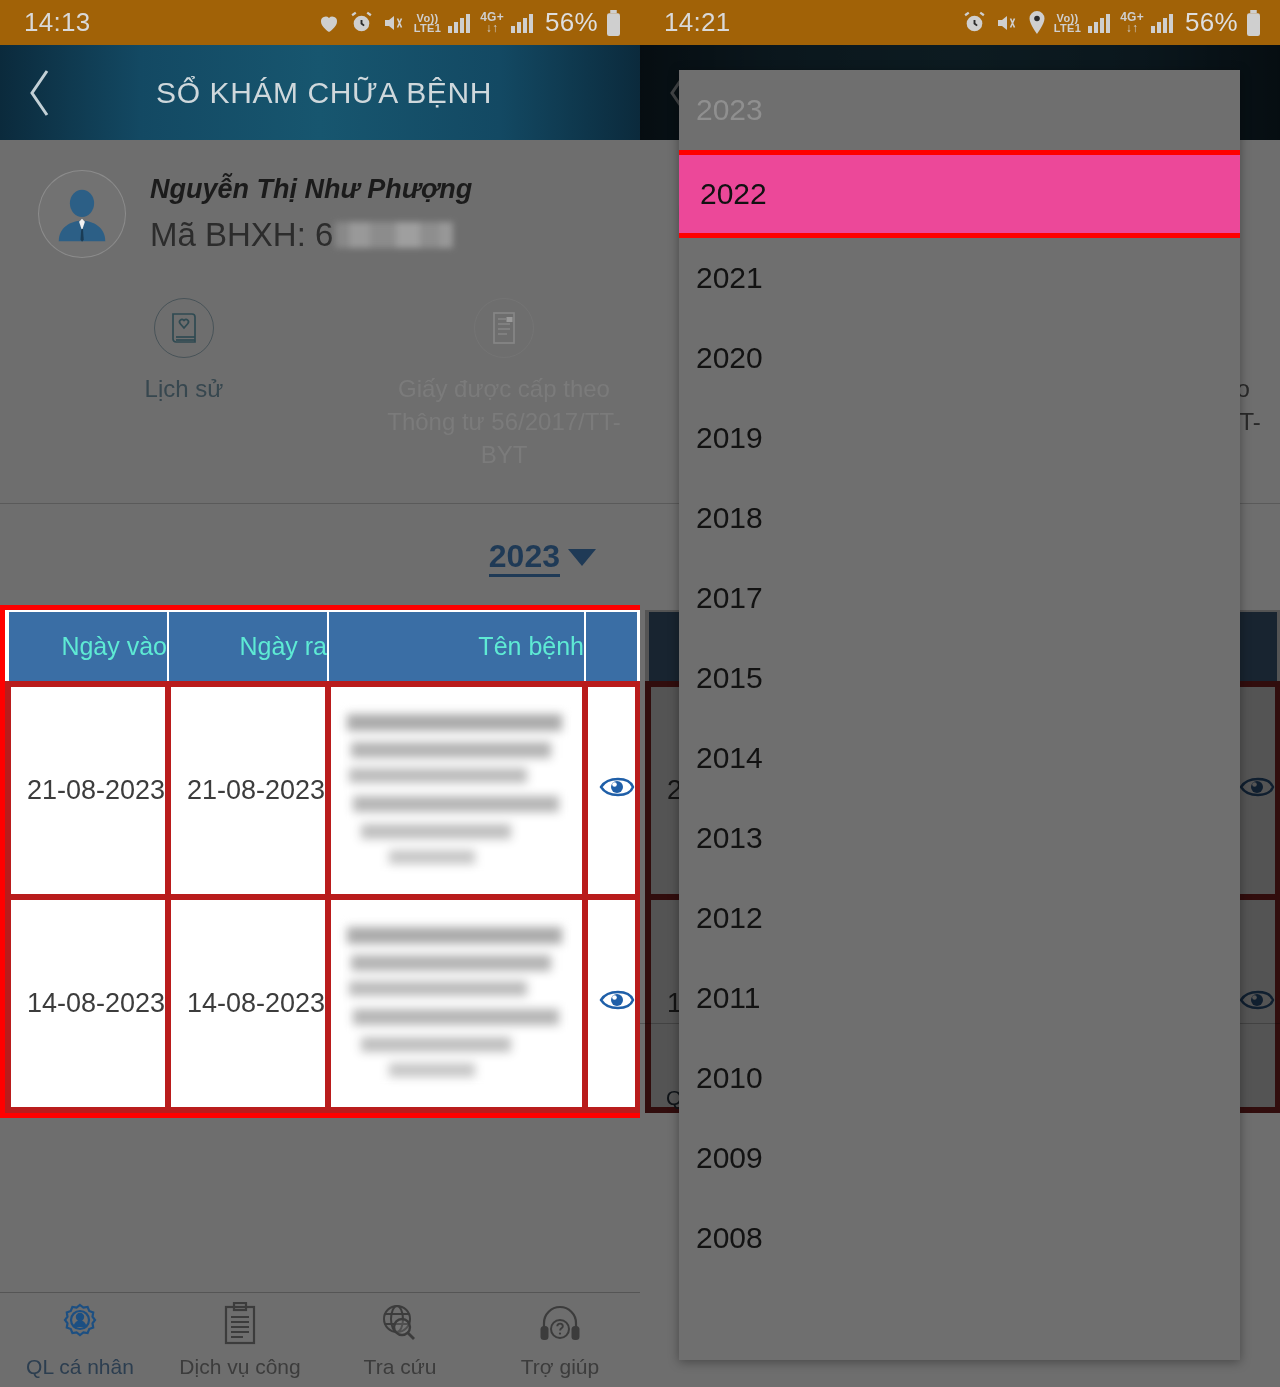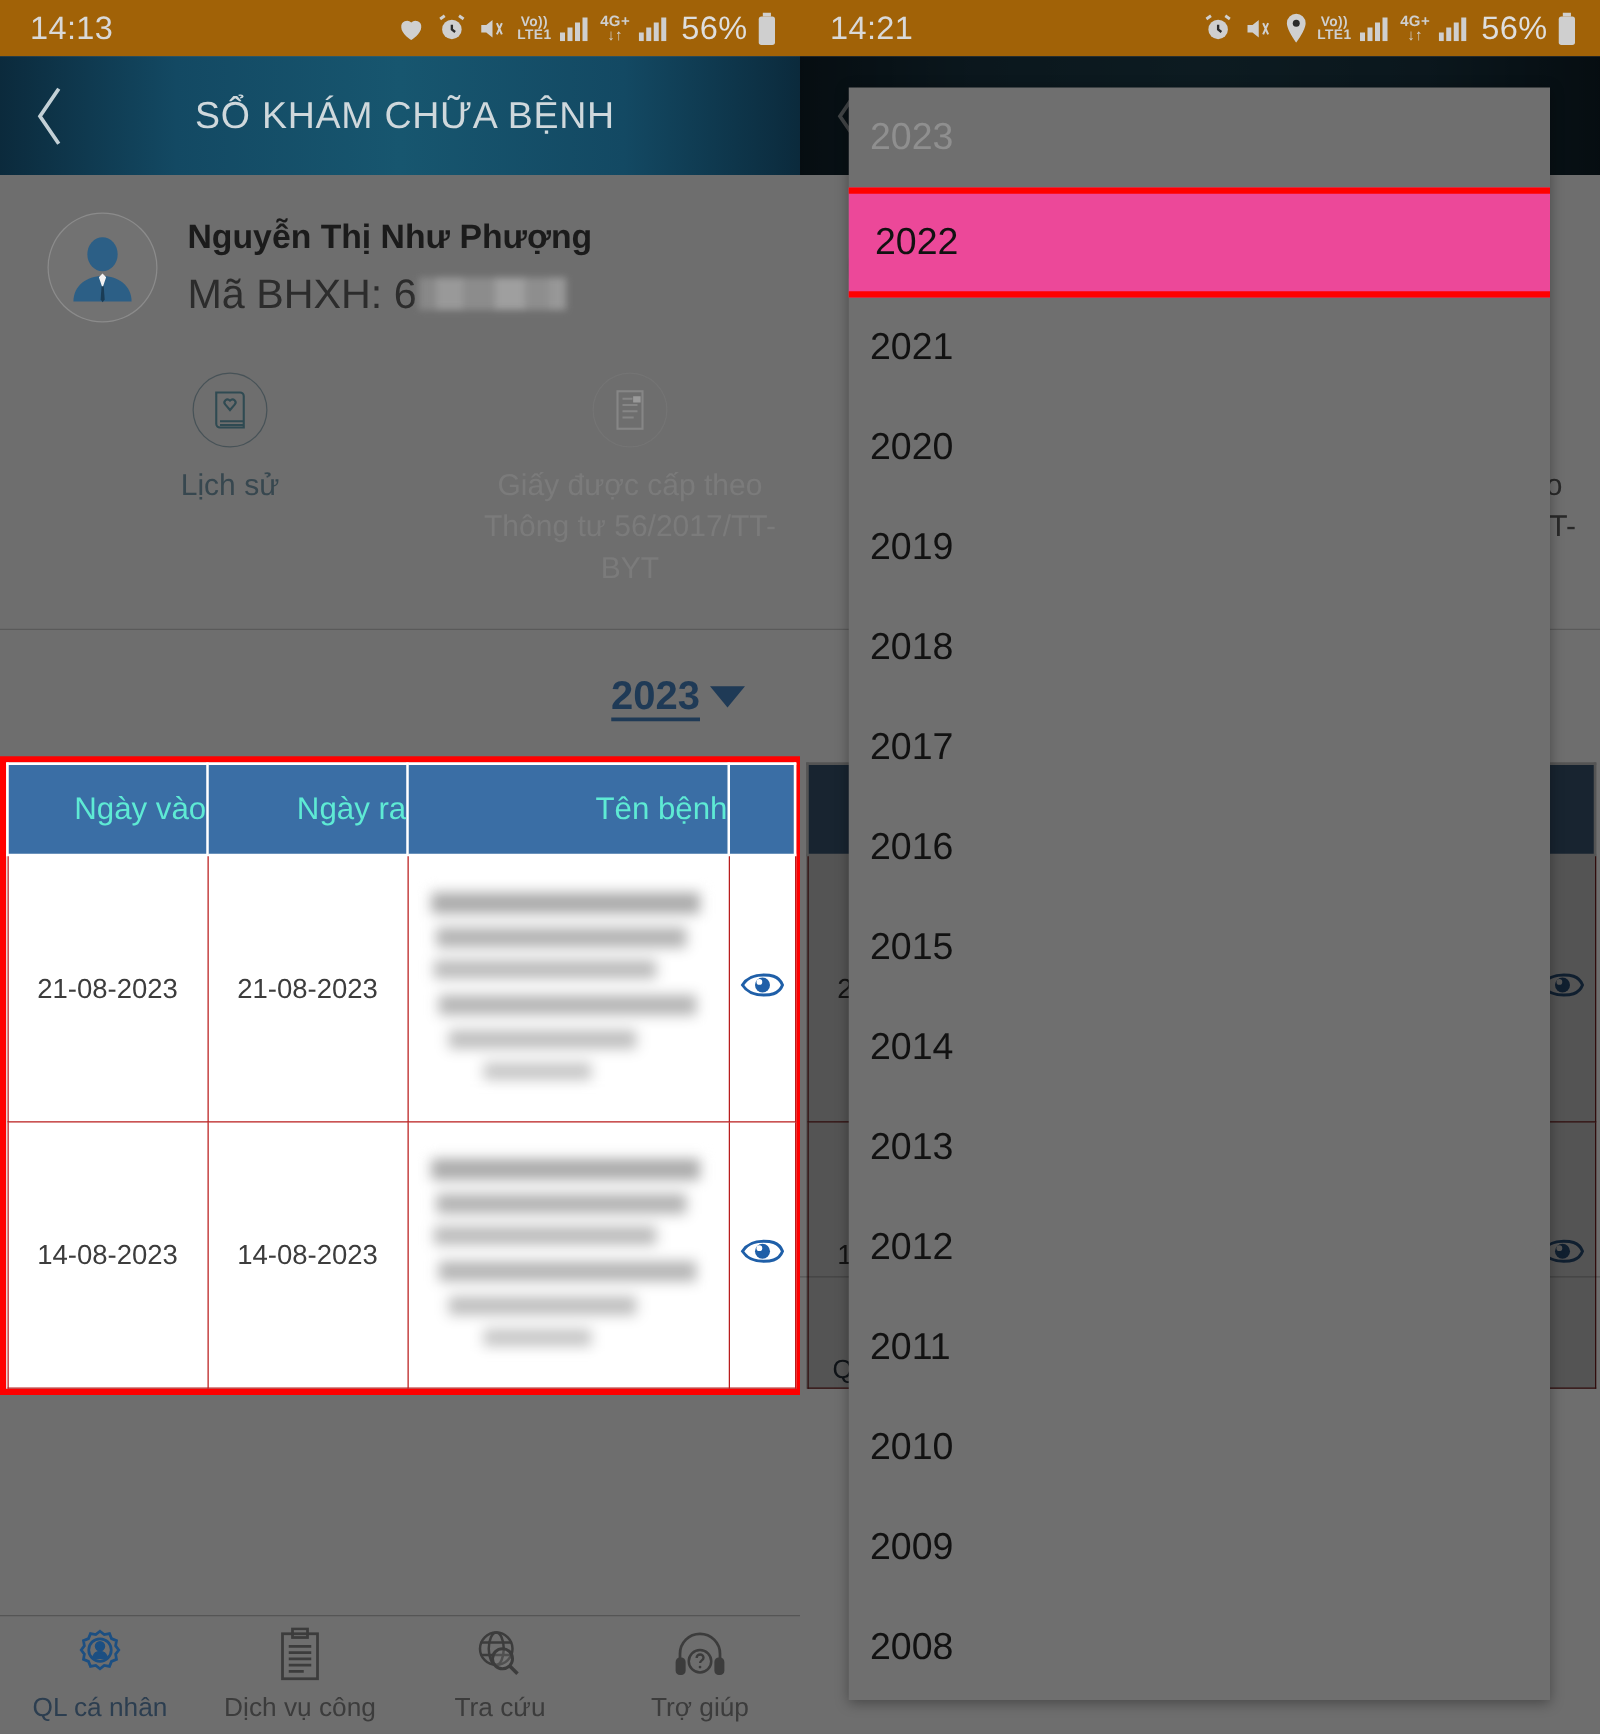--- a/index.html
+++ b/index.html
@@ -39,21 +39,21 @@
   }
 
   
   .profile { display: flex; align-items: flex-start; padding: 30px 0 0 38px; gap: 24px; }
   .avatar {
     width: 88px; height: 88px; border-radius: 50%;
     border: 1px solid rgba(255,255,255,.18);
     display: flex; align-items: center; justify-content: center;
     background: rgba(255,255,255,.03); flex: none;
   }
-  .pname { font-size: 27px; font-weight: bold; color: #1b1b1b; margin-top: 4px; }
+  .pname { font-size: 27px; font-weight: bold; color: #1b1b1b; margin-top: 4px; font-style: italic; }
   .pcode { font-size: 33px; color: #2c2c2c; margin-top: 11px; display: flex; align-items: center; }
   .blurblock {
     display: inline-block; width: 118px; height: 26px; margin-left: 2px;
     background: linear-gradient(90deg,#8a8a8a 0 12%, #9c9c9c 12% 30%, #8e8e8e 30% 52%,
                 #a2a2a2 52% 72%, #909090 72% 88%, #9a9a9a 88% 100%);
     filter: blur(3px); opacity: .95;
   }
 
   
   .actions { display: flex; margin-top: 40px; }
@@ -80,22 +80,22 @@
            border-right: 14px solid transparent; border-top: 17px solid #1f3a56; }
 
   
   .tablewrap { margin-top: 28px; border: 5px solid #ff0000; }
   table { width: 100%; border-collapse: collapse; table-layout: fixed; background: #fff; }
   th {
     background: #3a6ea5; color: #5eead4; font-size: 25px; font-weight: normal;
     height: 73px; border: 2px solid #ffffff; vertical-align: middle; text-align: right;
   }
   td {
-    border: 1px solid #b91c1c; height: 213px; font-size: 22px; color: #3c3c3c;
-    text-align: center; vertical-align: middle; background: #fff;
+    border: 6px solid #b91c1c; height: 213px; font-size: 27px; color: #3c3c3c;
+    text-align: right; vertical-align: middle; background: #fff;
   }
   col.c1, col.c2 { width: 160px; }
   col.c3 { width: 257px; }
   col.c4 { width: 53px; }
   .blurtxt {
     width: 232px; height: 170px; margin: 0 auto;
     background:
       linear-gradient(#9c9c9c,#9c9c9c) 6px 8px/215px 17px no-repeat,
       linear-gradient(#a6a6a6,#a6a6a6) 10px 36px/200px 16px no-repeat,
       linear-gradient(#b0b0b0,#b0b0b0) 8px 62px/178px 15px no-repeat,
@@ -550,21 +550,20 @@
     </div>
 
     <div class="dropdown">
       <div class="dd-item first">2023</div>
       <div class="dd-item sel">2022</div>
       <div class="dd-item">2021</div>
       <div class="dd-item">2020</div>
       <div class="dd-item">2019</div>
       <div class="dd-item">2018</div>
       <div class="dd-item">2017</div>
-      <div class="dd-item">2016</div>
       <div class="dd-item">2015</div>
       <div class="dd-item">2014</div>
       <div class="dd-item">2013</div>
       <div class="dd-item">2012</div>
       <div class="dd-item">2011</div>
       <div class="dd-item">2010</div>
       <div class="dd-item">2009</div>
       <div class="dd-item">2008</div>
     </div>
 

